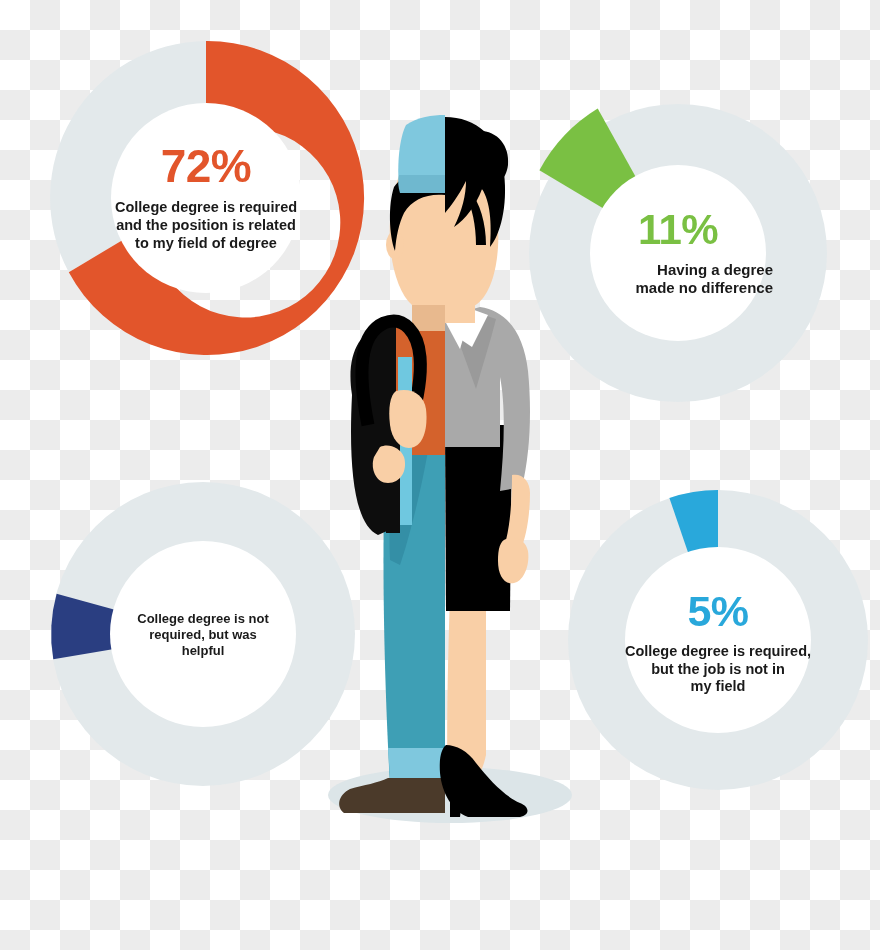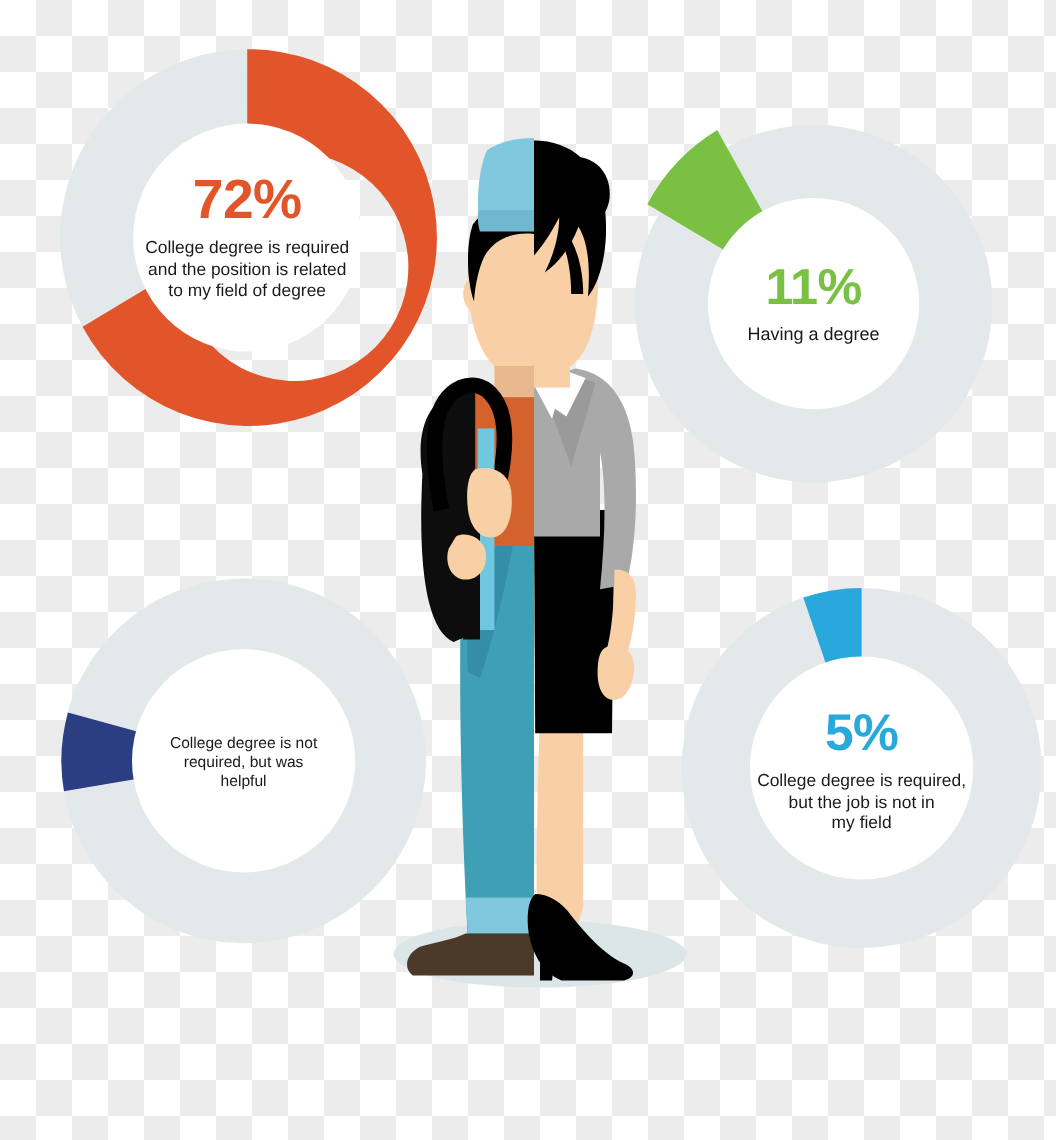--- a/index.html
+++ b/index.html
@@ -40,21 +40,21 @@
   }
   .pct {
     font-weight: bold;
     line-height: 1.0;
     letter-spacing: -0.5px;
     margin-bottom: 10px;
   }
   .desc {
     color: #1a1a1a;
     line-height: 1.22;
-    font-weight: 400;
+    font-weight: 700;
   }
   
   #figure {
     position: absolute;
     left: 300px;
     top: 95px;
     width: 290px;
     height: 740px;
   }
   #figure svg { display: block; }
@@ -96,24 +96,25 @@
 
       <circle cx="189" cy="189" r="149" fill="#E3E9EB"></circle>
 
       <path fill="#7AC043" d="M 189 189
                L 50.4 106.2
                A 161 161 0 0 1 108.7 44.4
                Z"></path>
 
       <circle cx="189" cy="189" r="88" fill="#FFFFFF"></circle>
     </svg>
-    <div class="donut-label" style="left:91px; top:119px; width:196px; height:140px;">
+    <div class="donut-label" style="left:91px; top:119px; width:196px; height:140px;text-align:right;">
       <div class="pct" style="color:#7AC043; font-size:42px;">11%</div>
       <div class="desc" style="font-size:15px; width:190px;">
         <div>Having a degree</div>
+        <div>made no difference</div>
       </div>
     </div>
   </div>
 
   <div class="chart" style="left:0px; top:440px; width:400px; height:400px;">
     <svg width="400" height="400" viewBox="0 0 400 400" aria-hidden="true">
       <circle cx="203" cy="194" r="152" fill="#E3E9EB"></circle>
 
       <path fill="#2A3E81" d="M 203 194
                L 56.6 153.7

